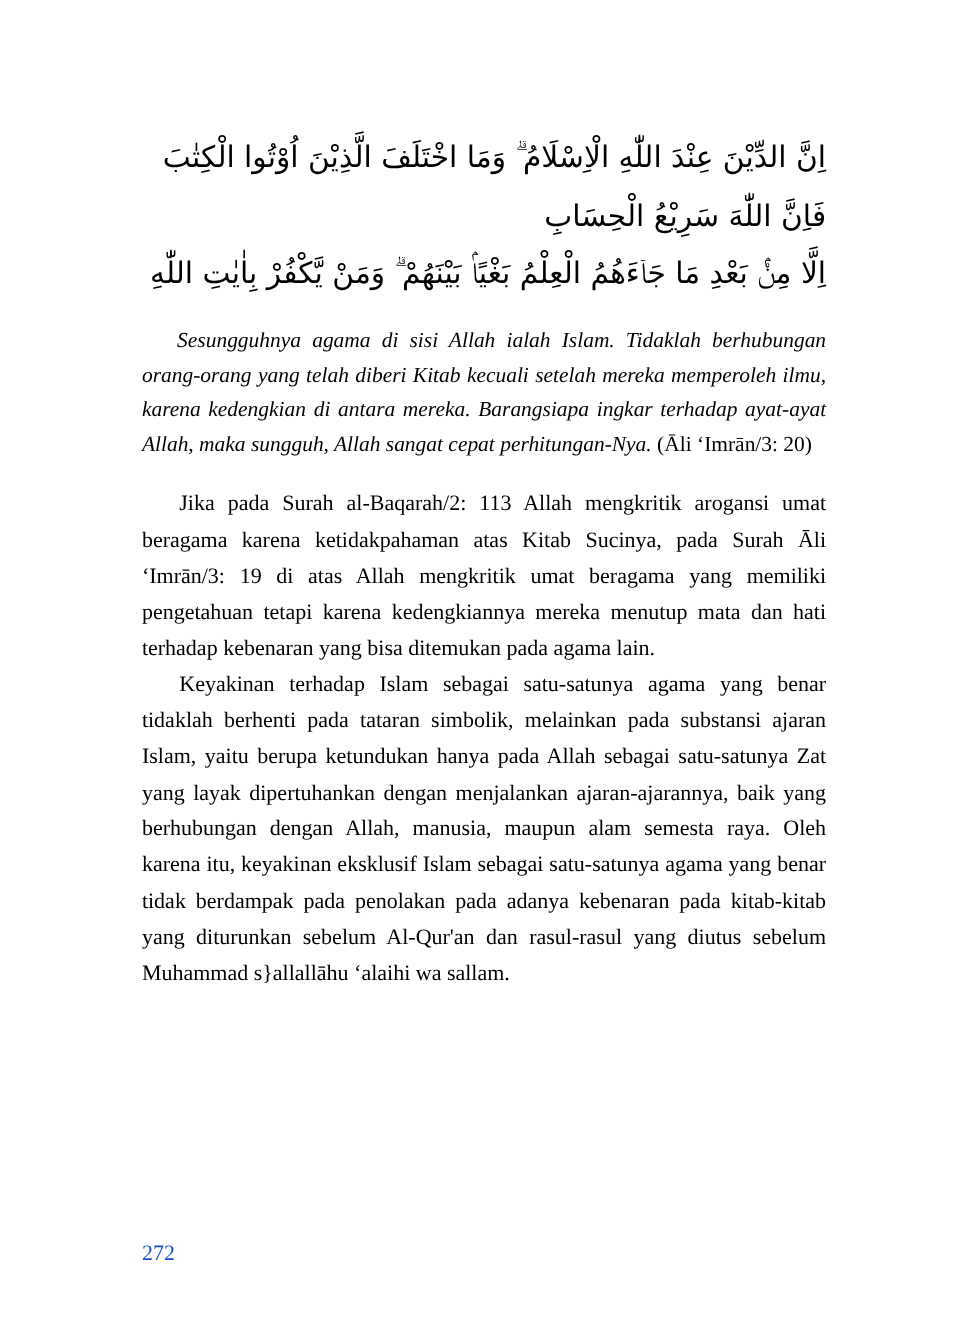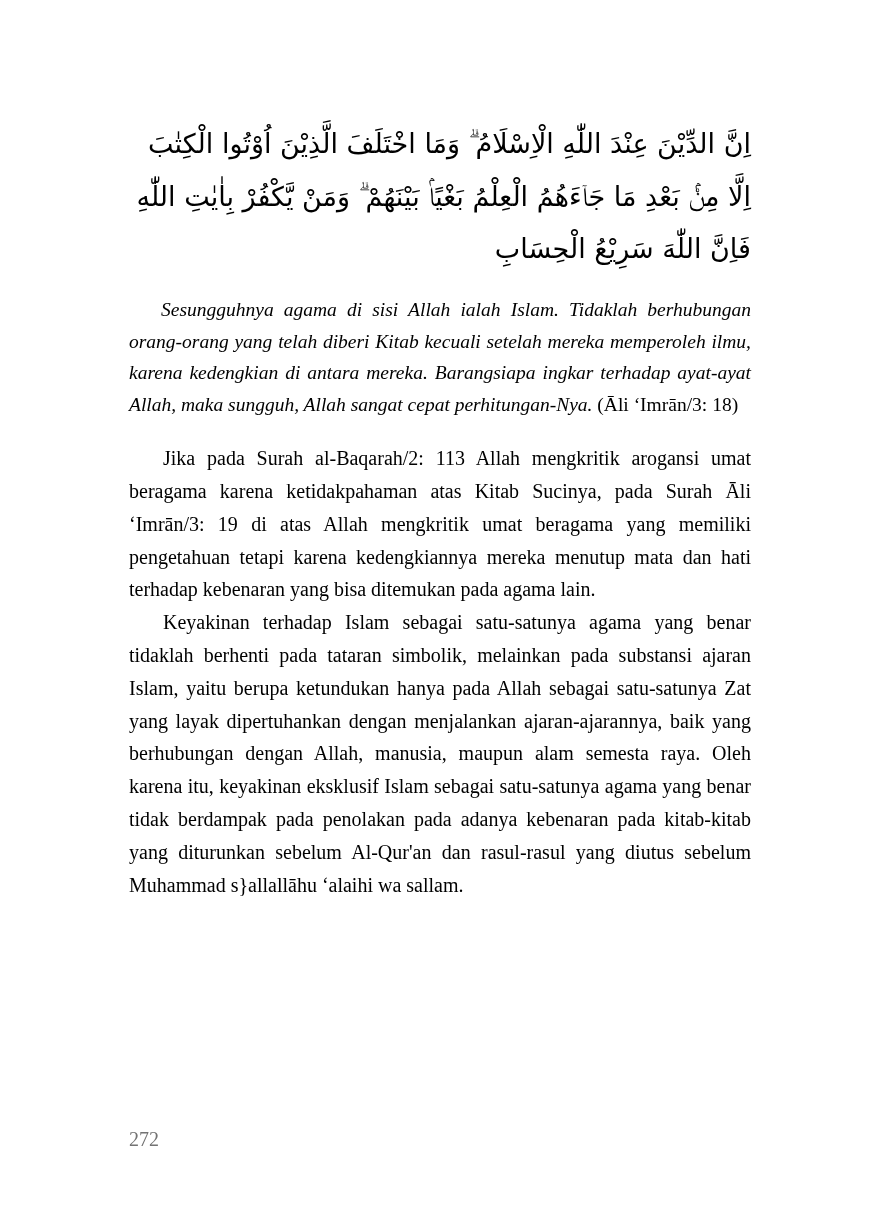--- a/index.html
+++ b/index.html
@@ -81,39 +81,39 @@
   .ital {
   }
 
   
   .page-number {
     position: absolute;
     left: 129px;
     top: 1128px;
     font-family: "Liberation Serif", serif;
     font-size: 20px;
-    color: #737373;
+    color: #1d4ed8;
   }
 </style>
 </head>
 <body>
 
 <div class="page">
 
   <div class="content">
 
     <div class="quran-block">
       <span class="quran-line l1">اِنَّ الدِّيْنَ عِنْدَ اللّٰهِ الْاِسْلَامُ ۗ وَمَا اخْتَلَفَ الَّذِيْنَ اُوْتُوا الْكِتٰبَ</span>
+      <span class="quran-line l3">فَاِنَّ اللّٰهَ سَرِيْعُ الْحِسَابِ</span>
       <span class="quran-line l2">اِلَّا مِنْۢ بَعْدِ مَا جَاۤءَهُمُ الْعِلْمُ بَغْيًاۢ بَيْنَهُمْ ۗ وَمَنْ يَّكْفُرْ بِاٰيٰتِ اللّٰهِ</span>
-      <span class="quran-line l3">فَاِنَّ اللّٰهَ سَرِيْعُ الْحِسَابِ</span>
     </div>
 
     <p class="translation">
       <span>Sesungguhnya agama di sisi Allah ialah Islam. Tidaklah berhubungan orang-orang yang telah diberi Kitab kecuali setelah mereka memperoleh ilmu, karena kedengkian di antara mereka. Barangsiapa ingkar terhadap ayat-ayat Allah, maka sungguh, Allah sangat cepat perhitungan-Nya.</span>
-      <span class="ref">(Āli ‘Imrān/3: 18)</span>
+      <span class="ref">(Āli ‘Imrān/3: 20)</span>
     </p>
 
     <p class="body-par">Jika pada Surah al-Baqarah/2: 113 Allah mengkritik arogansi umat beragama karena ketidakpahaman atas Kitab Sucinya, pada Surah Āli ‘Imrān/3: 19 di atas Allah mengkritik umat beragama yang memiliki pengetahuan tetapi karena kedengkiannya mereka menutup mata dan hati terhadap kebenaran yang bisa ditemukan pada agama lain.</p>
 
     <p class="body-par">
       <span>Keyakinan terhadap Islam sebagai satu-satunya agama yang benar tidaklah berhenti pada tataran simbolik, melainkan pada substansi ajaran Islam, yaitu berupa ketundukan hanya pada Allah sebagai satu-satunya Zat yang layak dipertuhankan dengan menjalankan ajaran-ajarannya, baik yang berhubungan dengan Allah, manusia, maupun alam semesta raya. Oleh karena itu, keyakinan eksklusif Islam sebagai satu-satunya agama yang benar tidak berdampak pada penolakan pada adanya kebenaran pada kitab-kitab yang diturunkan sebelum Al-Qur'an dan rasul-rasul yang diutus sebelum Muhammad </span><span class="ital">s}allallāhu ‘alaihi wa sallam.</span>
     </p>
 
   </div>
 

